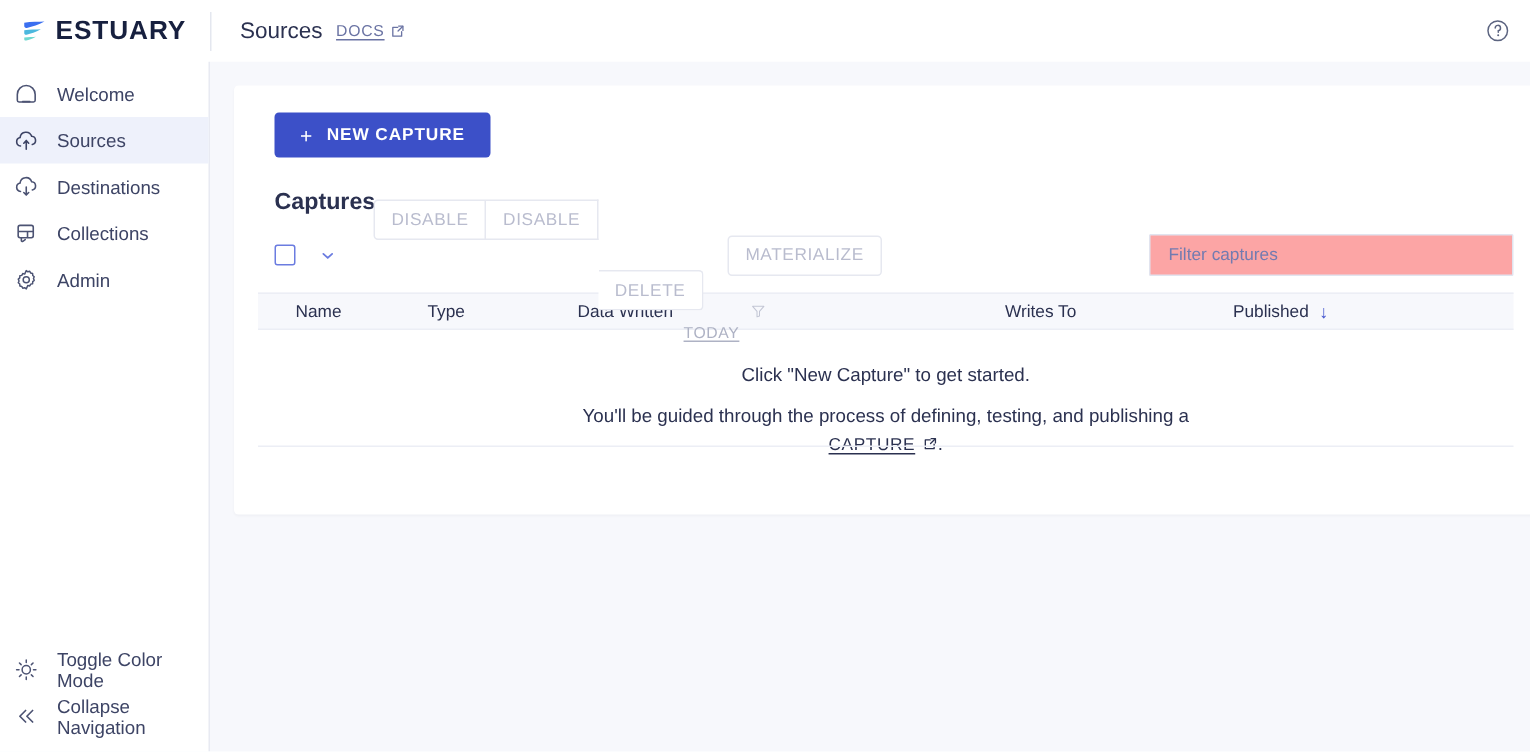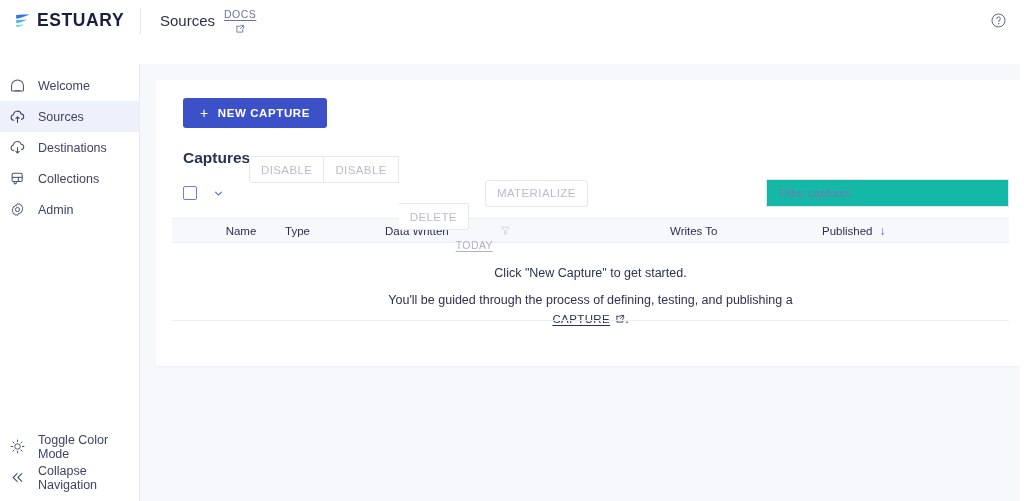--- a/index.html
+++ b/index.html
@@ -2,21 +2,21 @@
 <html><head>
 <meta charset="utf-8">
 <style>
   * { box-sizing: border-box; margin: 0; padding: 0; }
   html, body {
     width: 1024px; height: 501px;
     font-family: "Liberation Sans", sans-serif;
     background: #ffffff;
     overflow: hidden;
   }
-  .app { position: relative; width: 1020px; height: 501px; display: flex; flex-direction: column; gap: 23px; }
+  .app { position: relative; width: 1020px; height: 501px; display: flex; flex-direction: column; }
 
   
   .topbar {
     height: 41px; min-height: 41px;
     background: #ffffff;
     display: flex; align-items: center;
     position: relative;
     z-index: 5;
   }
   .brand {
@@ -38,21 +38,20 @@
     padding-left: 19px;
     gap: 9px;
     height: 100%;
   }
   .page-label { font-size: 15px; color: #2b3150; font-weight: 400; }
   .docs-link {
     font-size: 10.5px; color: #6a73a3; letter-spacing: 0.5px;
     text-decoration: underline; text-underline-offset: 2px;
     display: inline-flex; align-items: center; gap: 4px;
     cursor: pointer;
-    flex-direction: column;
   }
   .ext-ico { display: inline-block; }
   .help-btn {
     margin-left: auto; margin-right: 11px;
     width: 22px; height: 22px;
     display: flex; align-items: center; justify-content: center;
     cursor: pointer;
   }
 
   
@@ -144,41 +143,41 @@
     cursor: default;
   }
   .gbtn + .gbtn { border-left: none; }
   .gbtn:first-child { border-radius: 3px 0 0 3px; }
   .gbtn:last-child { border-radius: 0 3px 3px 0; margin-top: 47px; }
   .gbtn.solo { border-radius: 3px; margin-left: 16px; }
   .filter-input {
     position: absolute; right: 0px; top: 0px;
     width: 243px; height: 28px;
     border: 1px solid #e1e4ef; border-radius: 1px;
-    background: #14b8a6;
+    background: #fca5a5;
     padding: 0 12px;
     font-size: 11.5px;
     color: #39406a;
     font-family: "Liberation Sans", sans-serif;
     outline: none;
   }
   .filter-input::placeholder { color: #737bb0; opacity: 1; }
 
   
   .tbl { margin: 11px 0 0 0; }
   .thead {
     background: #f7f8fc;
     height: 25px;
     display: flex; align-items: center;
     font-size: 11.5px; color: #2b3150;
     border-top: 1px solid #eceef5;
     border-bottom: 1px solid #eceef5;
   }
   .th { display: flex; align-items: center; gap: 7px; }
-  .th-name { width: 113px; padding-left: 25px; justify-content: center; }
+  .th-name { width: 113px; padding-left: 25px; }
   .th-type { width: 100px; }
   .th-data { width: 285px; }
   .th-writes { width: 152px; }
   .th-pub { flex: 1; }
   .today-chip {
     color: #aeb2c4; font-size: 10.5px; letter-spacing: 0.4px;
     text-decoration: underline; text-underline-offset: 2px;
     cursor: pointer;
     margin-top: 29px;
   }

